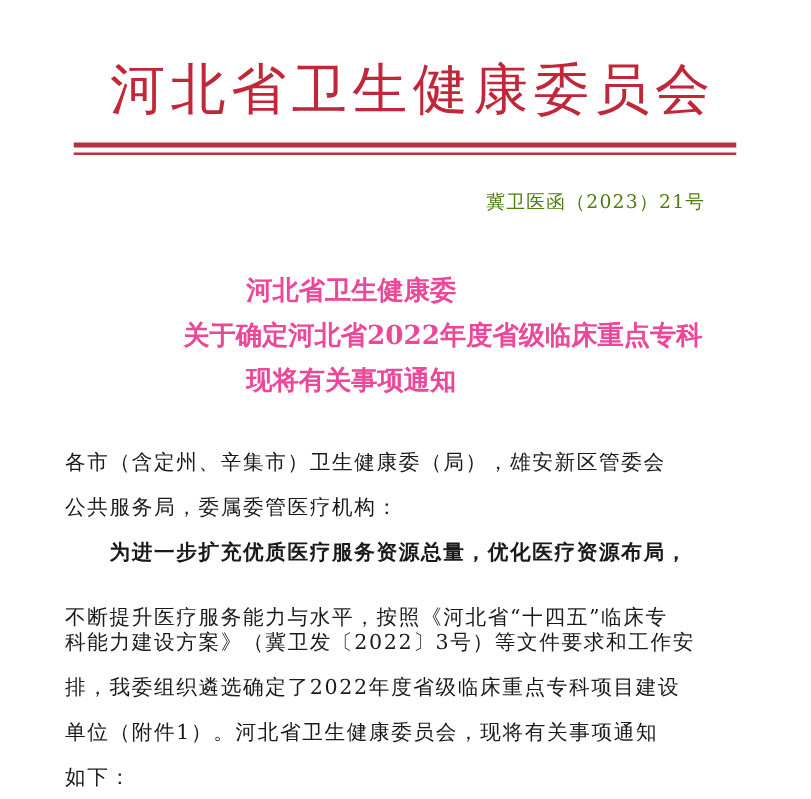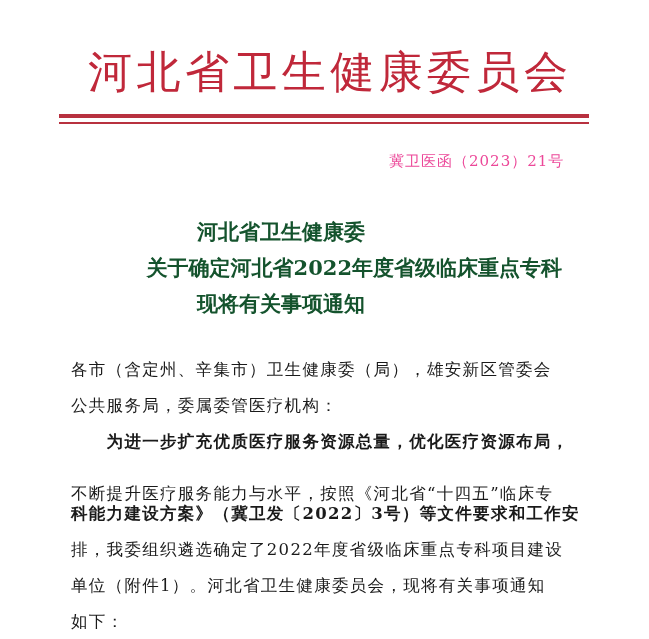--- a/index.html
+++ b/index.html
@@ -22,52 +22,51 @@
   .rule-thick {
     position: absolute; left: 59px; top: 114px; width: 530px; height: 4px;
     background: #b8313f;
   }
   .rule-thin {
     position: absolute; left: 59px; top: 122px; width: 530px; height: 2px;
     background: #b8313f;
   }
   .docno {
     position: absolute; left: 389px; top: 152px;
-    font-size: 15px; color: #ec4899; white-space: nowrap;
+    font-size: 15px; color: #4d7c0f; white-space: nowrap;
     letter-spacing: 1px;
   }
   .title {
     position: absolute; left: 0; width: 562px; text-align: center;
     font-family: "DejaVu Serif", serif; font-weight: bold;
-    color: #14532d; font-size: 21px; line-height: 36px; white-space: nowrap;
+    color: #ec4899; font-size: 21px; line-height: 36px; white-space: nowrap;
   }
   .t1 { top: 214px; }
   .t2 { top: 250px; text-align: right; }
   .t3 { top: 286px; }
   .body-text {
     position: absolute; left: 52px; width: 412px;
     font-size: 16.5px; color: #1a1a1a; line-height: 36px;
     white-space: nowrap;
     letter-spacing: 1.3px;
-    margin-left: 19px;
   }
 </style>
 </head>
 <body>
 
 <div class="masthead">河北省卫生健康委员会</div>
 <div class="rule-thick"></div>
 <div class="rule-thin"></div>
 
 <div class="docno">冀卫医函（2023）21号</div>
 
 <div class="title t1">河北省卫生健康委</div>
 <div class="title t2">关于确定河北省2022年度省级临床重点专科</div>
 <div class="title t3">现将有关事项通知</div>
 
 <div class="body-text" style="top:352px;">各市（含定州、辛集市）卫生健康委（局），雄安新区管委会</div>
 <div class="body-text" style="top:388px;">公共服务局，委属委管医疗机构：</div>
 <div class="body-text" style="top:424px;font-weight:bold;">　　为进一步扩充优质医疗服务资源总量，优化医疗资源布局，</div>
 <div class="body-text" style="top:476px;">不断提升医疗服务能力与水平，按照《河北省“十四五”临床专</div>
-<div class="body-text" style="top:496px;font-weight:bold;">科能力建设方案》（冀卫发〔2022〕3号）等文件要求和工作安</div>
+<div class="body-text" style="top:496px;">科能力建设方案》（冀卫发〔2022〕3号）等文件要求和工作安</div>
 <div class="body-text" style="top:532px;">排，我委组织遴选确定了2022年度省级临床重点专科项目建设</div>
 <div class="body-text" style="top:568px;">单位（附件1）。河北省卫生健康委员会，现将有关事项通知</div>
 <div class="body-text" style="top:604px;">如下：</div>
 
 </body></html>

